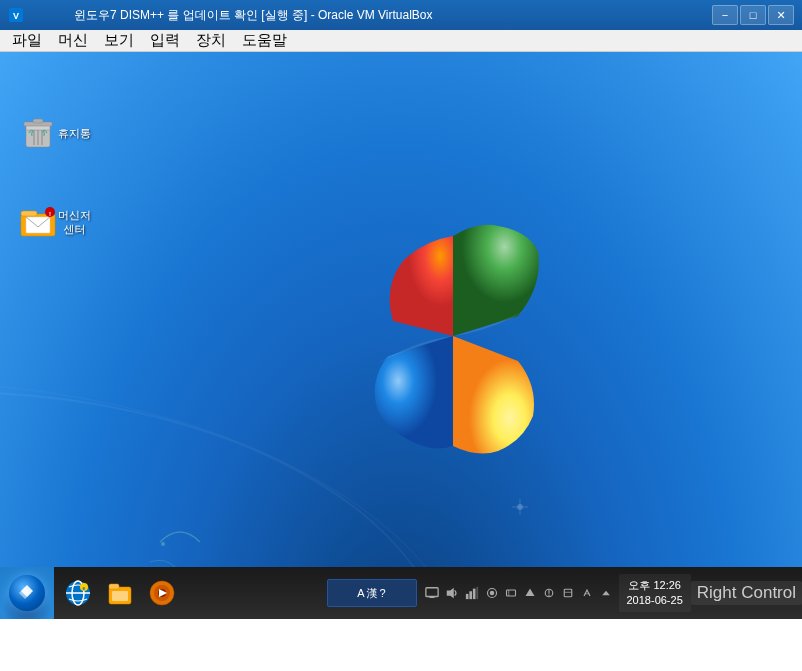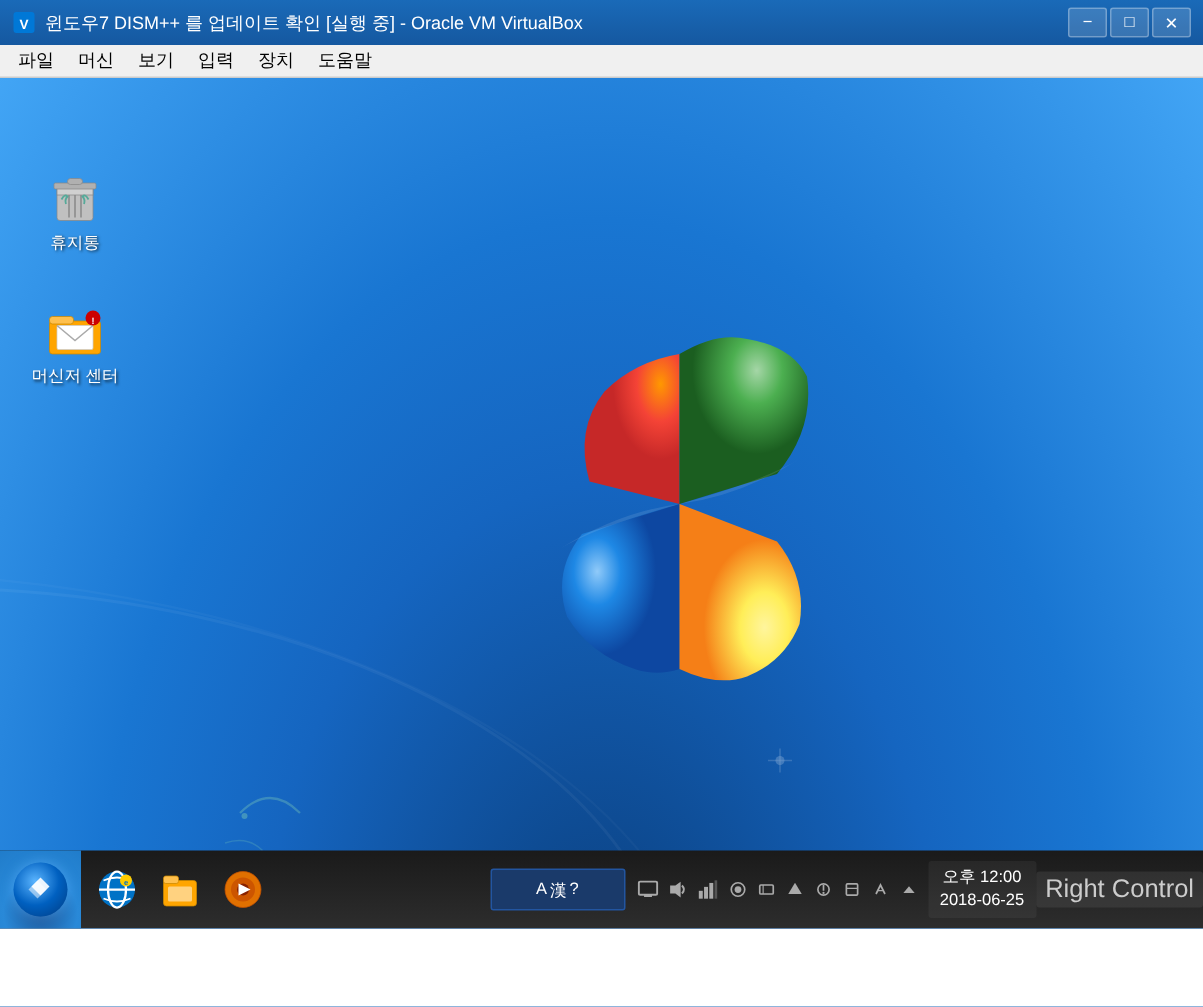--- a/index.html
+++ b/index.html
@@ -26,20 +26,21 @@
       width: 16px;
       height: 16px;
       margin-right: 6px;
       flex-shrink: 0;
     }
     #titlebar-title {
       flex: 1;
       font-size: 12px;
       white-space: nowrap;
       overflow: hidden;
+      margin-left: 44px;
     }
     #titlebar-controls {
       display: flex;
       gap: 2px;
     }
     .titlebar-btn {
       width: 26px;
       height: 20px;
       background: rgba(255,255,255,0.15);
       border: 1px solid rgba(255,255,255,0.3);
@@ -56,21 +57,21 @@
     #menubar {
       height: 22px;
       background: #f0f0f0;
       display: flex;
       align-items: center;
       padding: 0 4px;
       border-bottom: 1px solid #ccc;
     }
     .menu-item {
       padding: 2px 8px;
-      font-size: 12px;
+      font-size: 15px;
       cursor: pointer;
       border-radius: 2px;
     }
 
     
     #vm-desktop {
       width: 802px;
       height: 567px;
       position: relative;
       overflow: hidden;
@@ -99,21 +100,21 @@
       top: 50%;
       transform: translate(-30%, -50%);
       width: 260px;
       height: 260px;
     }
 
     
     .desktop-icon {
       position: absolute;
       display: flex;
-      flex-direction: column;
+      flex-direction: row;
       align-items: center;
       width: 72px;
       cursor: pointer;
       padding: 4px;
       border-radius: 4px;
     }
     .desktop-icon .icon-img {
       width: 40px;
       height: 40px;
       margin-bottom: 4px;
@@ -482,20 +483,20 @@
           </div>
           <div class="tray-icon">
             <svg viewBox="0 0 16 16" width="12" height="12">
               <polygon points="3,11 8,5 13,11" fill="#aaa"></polygon>
             </svg>
           </div>
         </div>
       </div>
 
       <div id="clock-area">
-        <div>오후 12:00</div>
+        <div>오후 12:26</div>
         <div>2018-06-25</div>
       </div>
 
       <div id="right-control-label">Right Control</div>
     </div>
   </div>
 </div>
 
 </body></html>

